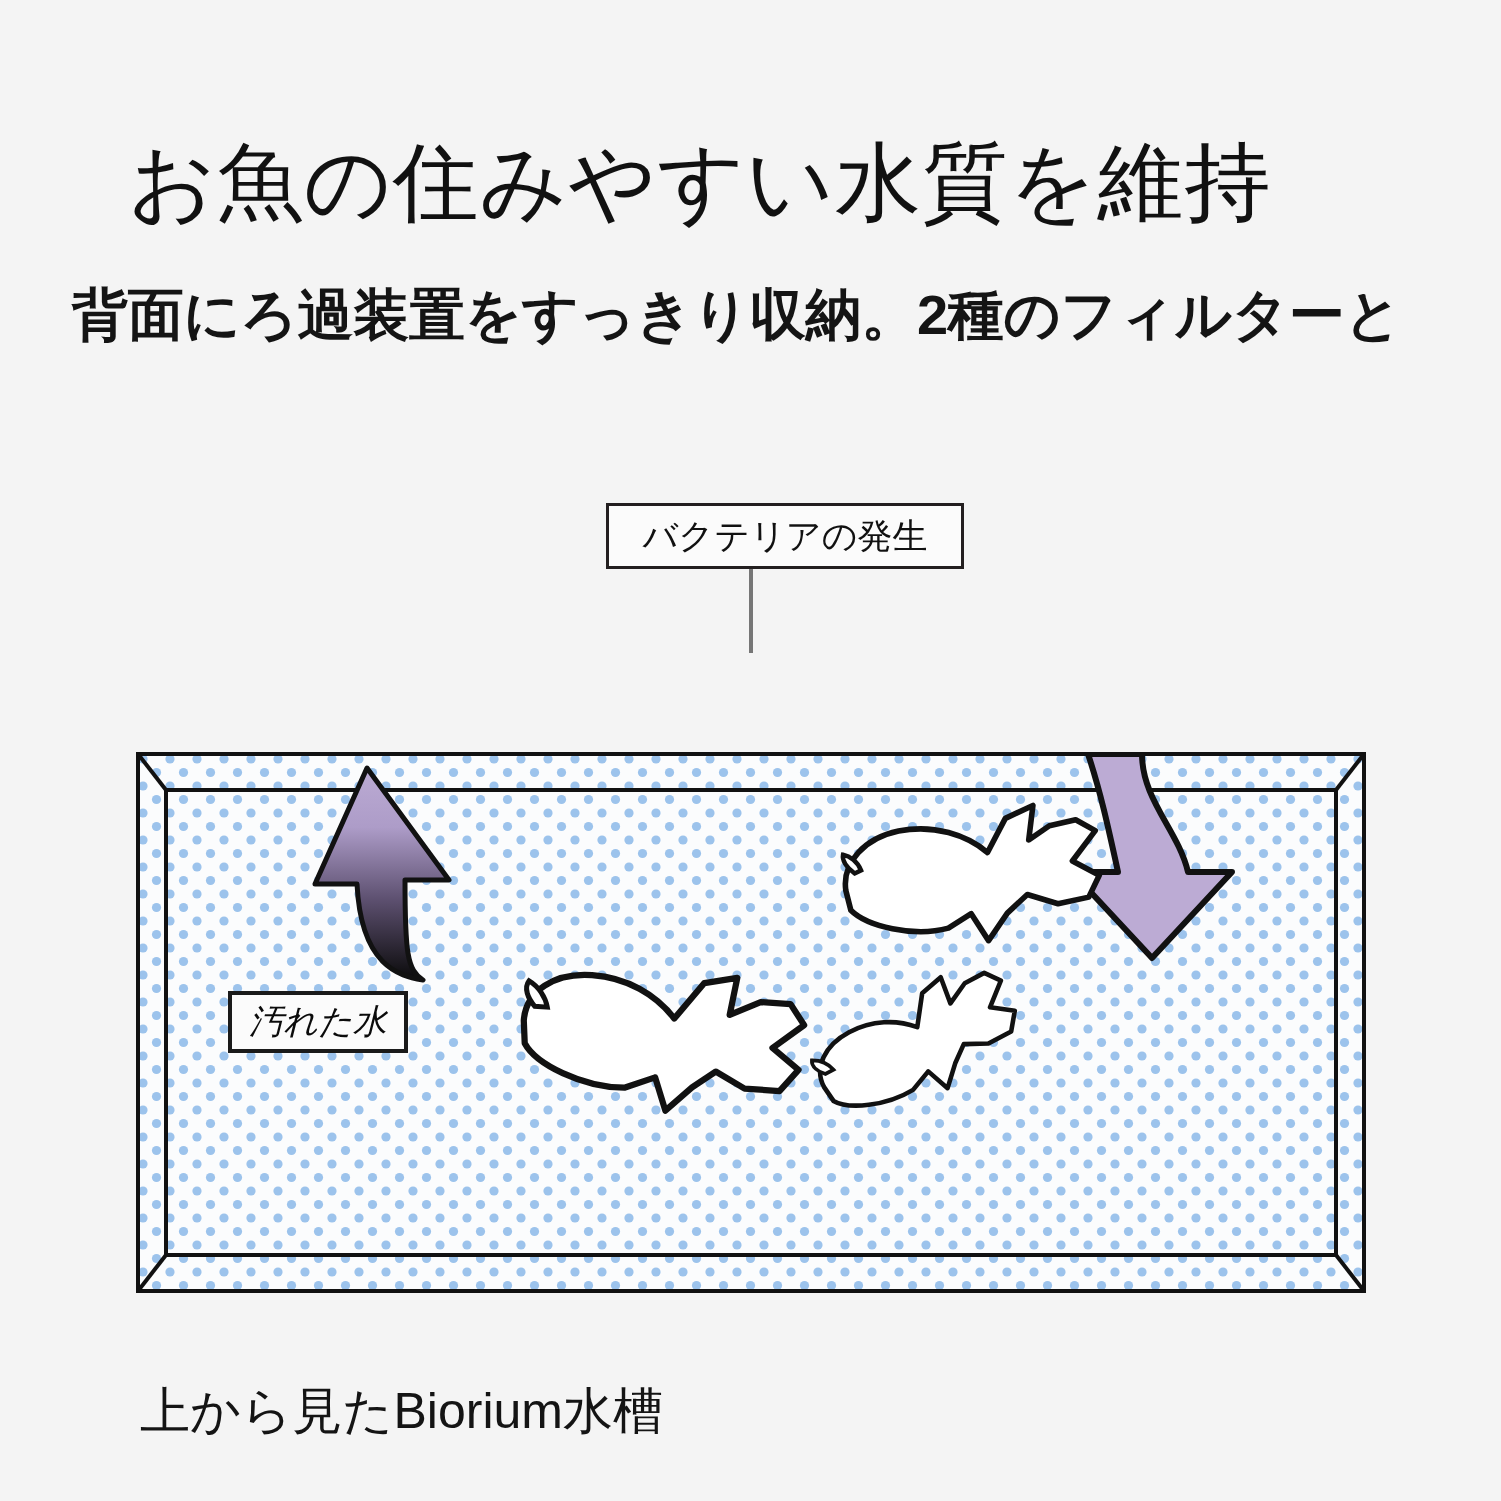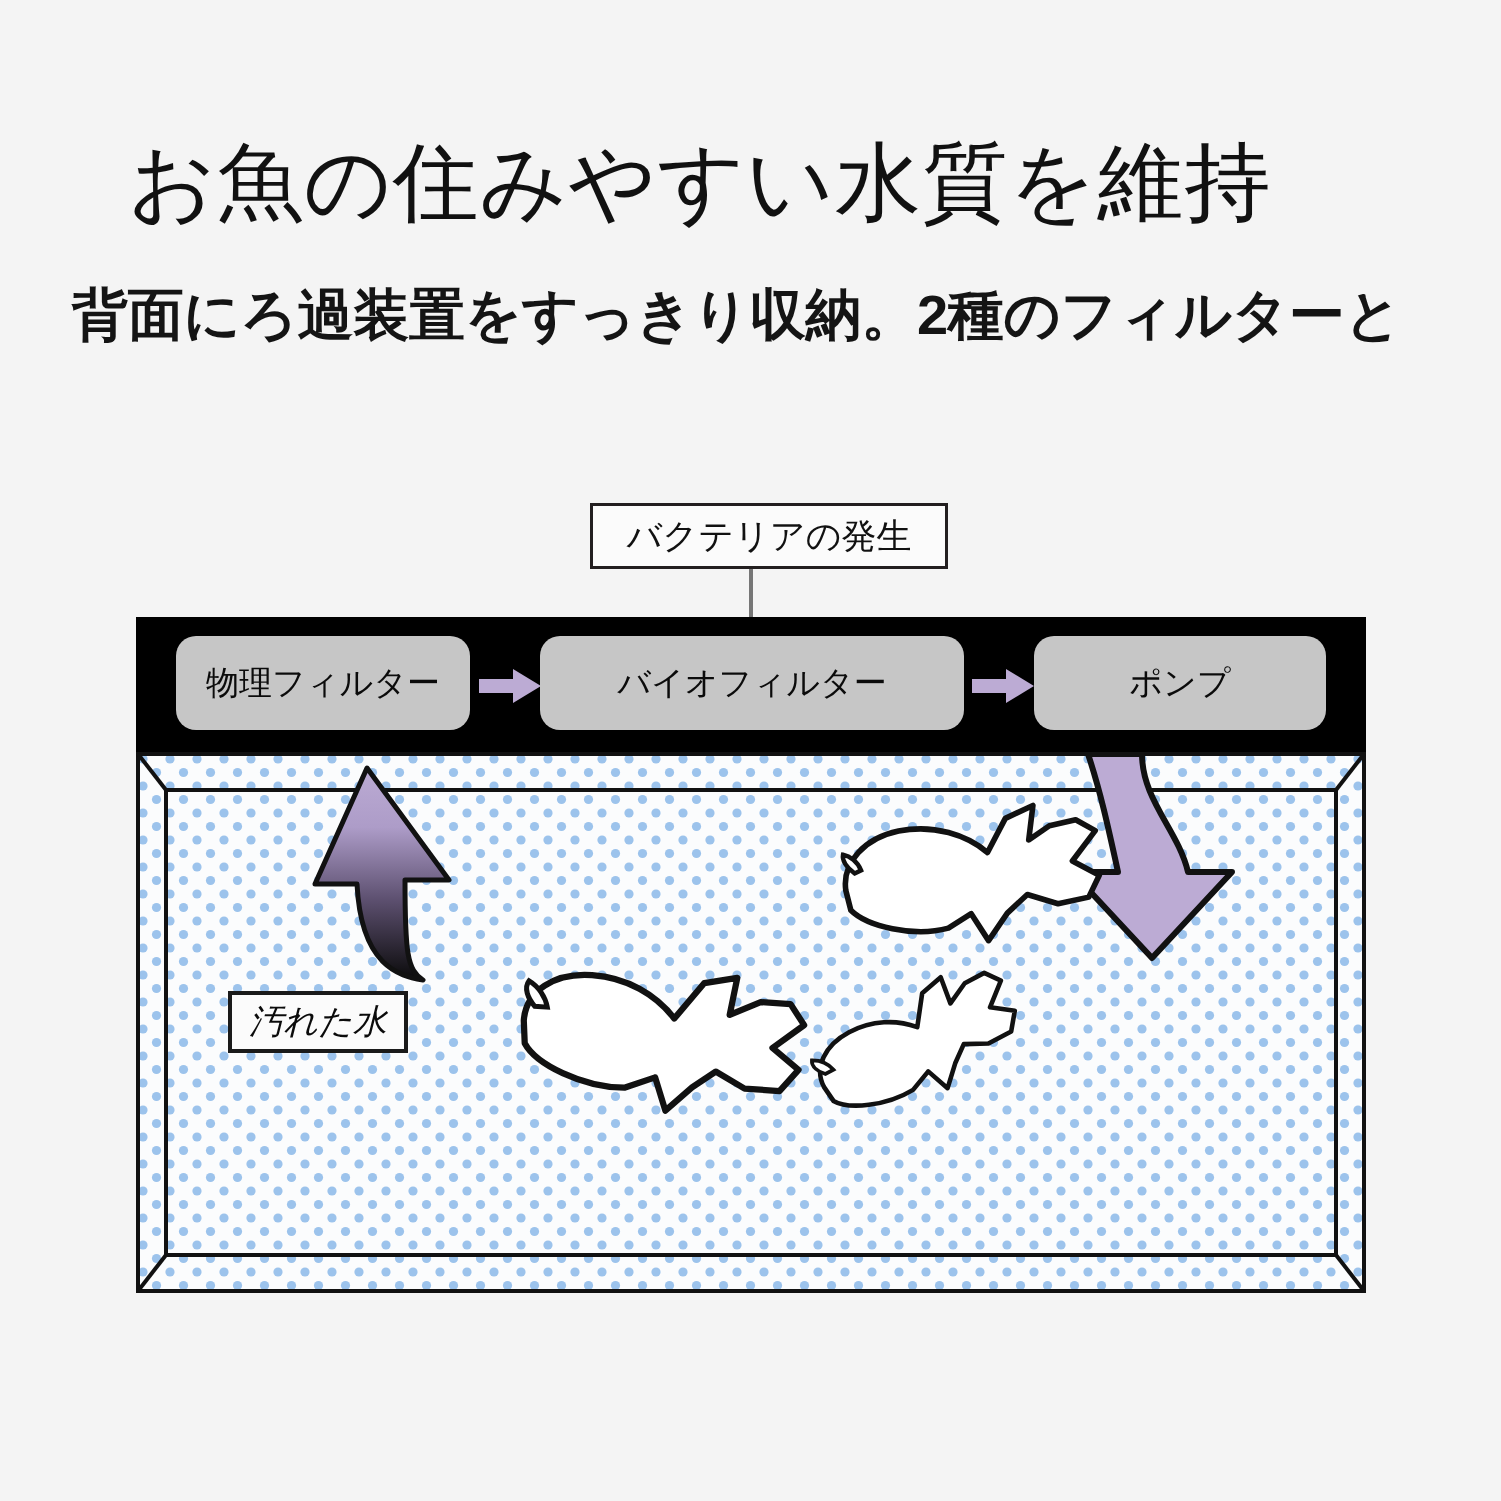--- a/index.html
+++ b/index.html
@@ -31,21 +31,21 @@
     line-height: 1.52;
     font-weight: 700;
     color: #141414;
     letter-spacing: -0.005em;
   }
   .subhead .ln { display: block; white-space: nowrap; }
 
   
   .callout {
     position: absolute;
-    left: 590px; top: 503px;
+    left: 606px; top: 503px;
     width: 358px; height: 66px;
     background: #fbfbfb;
     border: 3px solid #231f20;
     display: flex; align-items: center; justify-content: center;
     font-size: 35px; color: #111; white-space: nowrap;
   }
   .callout-line {
     position: absolute;
     left: 749px; top: 569px;
     width: 4px; height: 84px;
@@ -114,39 +114,20 @@
 
   <h1 class="headline">お魚の住みやすい水質を維持</h1>
 
   <div class="subhead">
     <span class="ln">背面にろ過装置をすっきり収納。2種のフィルターと</span>
   </div>
 
   <div class="callout">バクテリアの発生</div>
   <div class="callout-line"></div>
 
-  <div class="filterbar">
-    <div class="fbox b1">物理フィルター</div>
-
-    <span class="flowarrow a1">
-      <svg width="62" height="34" viewBox="0 0 62 34">
-        <path d="M0 10 L34 10 L34 0 L62 17 L34 34 L34 24 L0 24 Z" fill="#bcabd4"></path>
-      </svg>
-    </span>
-
-    <div class="fbox b2">バイオフィルター</div>
-
-    <span class="flowarrow a2">
-      <svg width="62" height="34" viewBox="0 0 62 34">
-        <path d="M0 10 L34 10 L34 0 L62 17 L34 34 L34 24 L0 24 Z" fill="#bcabd4"></path>
-      </svg>
-    </span>
-
-    <div class="fbox b3">ポンプ</div>
-  </div>
 
   <div class="tank">
     <svg width="1230" height="541" viewBox="0 0 1230 541">
       <defs>
         <pattern id="dots" width="27" height="27" patternUnits="userSpaceOnUse">
           <rect width="27" height="27" fill="#fbfcfd"></rect>
           <circle cx="7" cy="7" r="4.6" fill="#9cc3ec"></circle>
           <circle cx="20.5" cy="20.5" r="4.6" fill="#9cc3ec"></circle>
         </pattern>
         <linearGradient id="gradUp" x1="0" y1="1" x2="0" y2="0">
@@ -205,13 +186,14 @@
                  L146 94 L126 114 L116 88 L92 98
                  C58 100 20 84 10 68 Z" fill="#ffffff" stroke="#111111" stroke-width="5" stroke-linejoin="round"></path>
         <path d="M16 38 C10 32 6 24 10 18 C18 22 24 30 26 38 Z" fill="#ffffff" stroke="#111111" stroke-width="4"></path>
       </g>
     </svg>
   </div>
 
   <div class="wlabel dirty">汚れた水</div>
 
 
+  <div class="caption">上から見たBiorium水槽</div>
 </div>
 
 </body></html>

